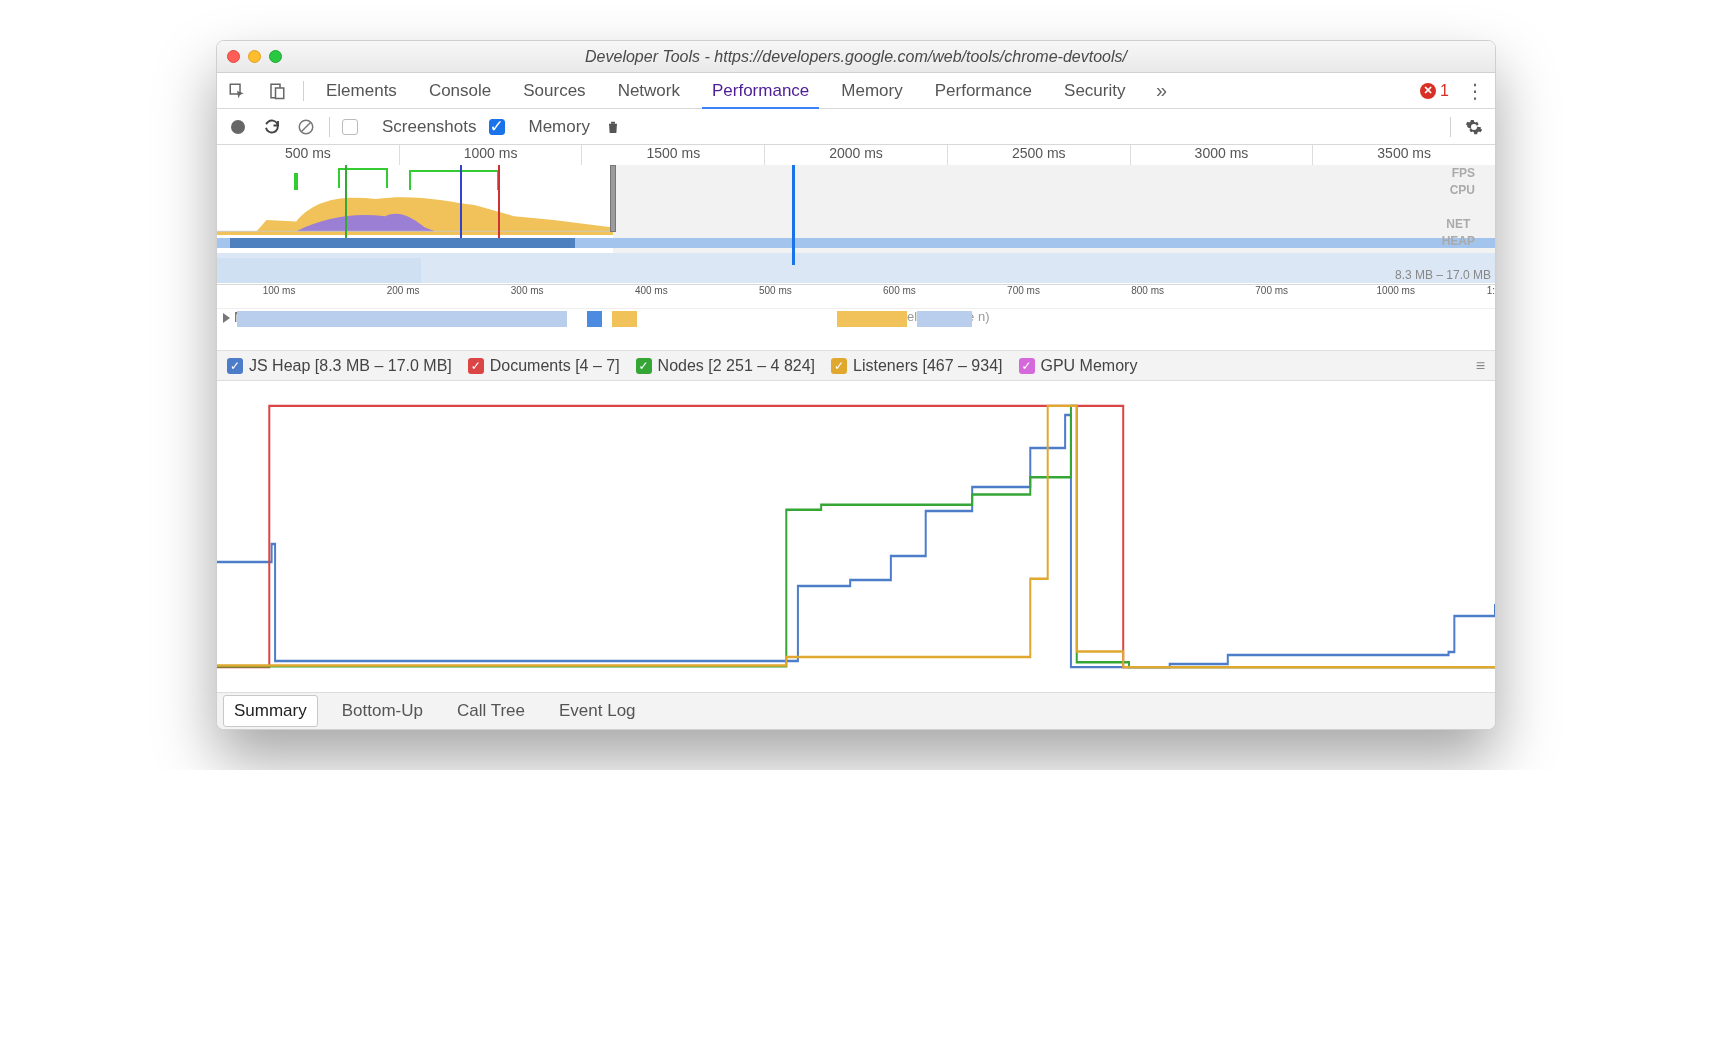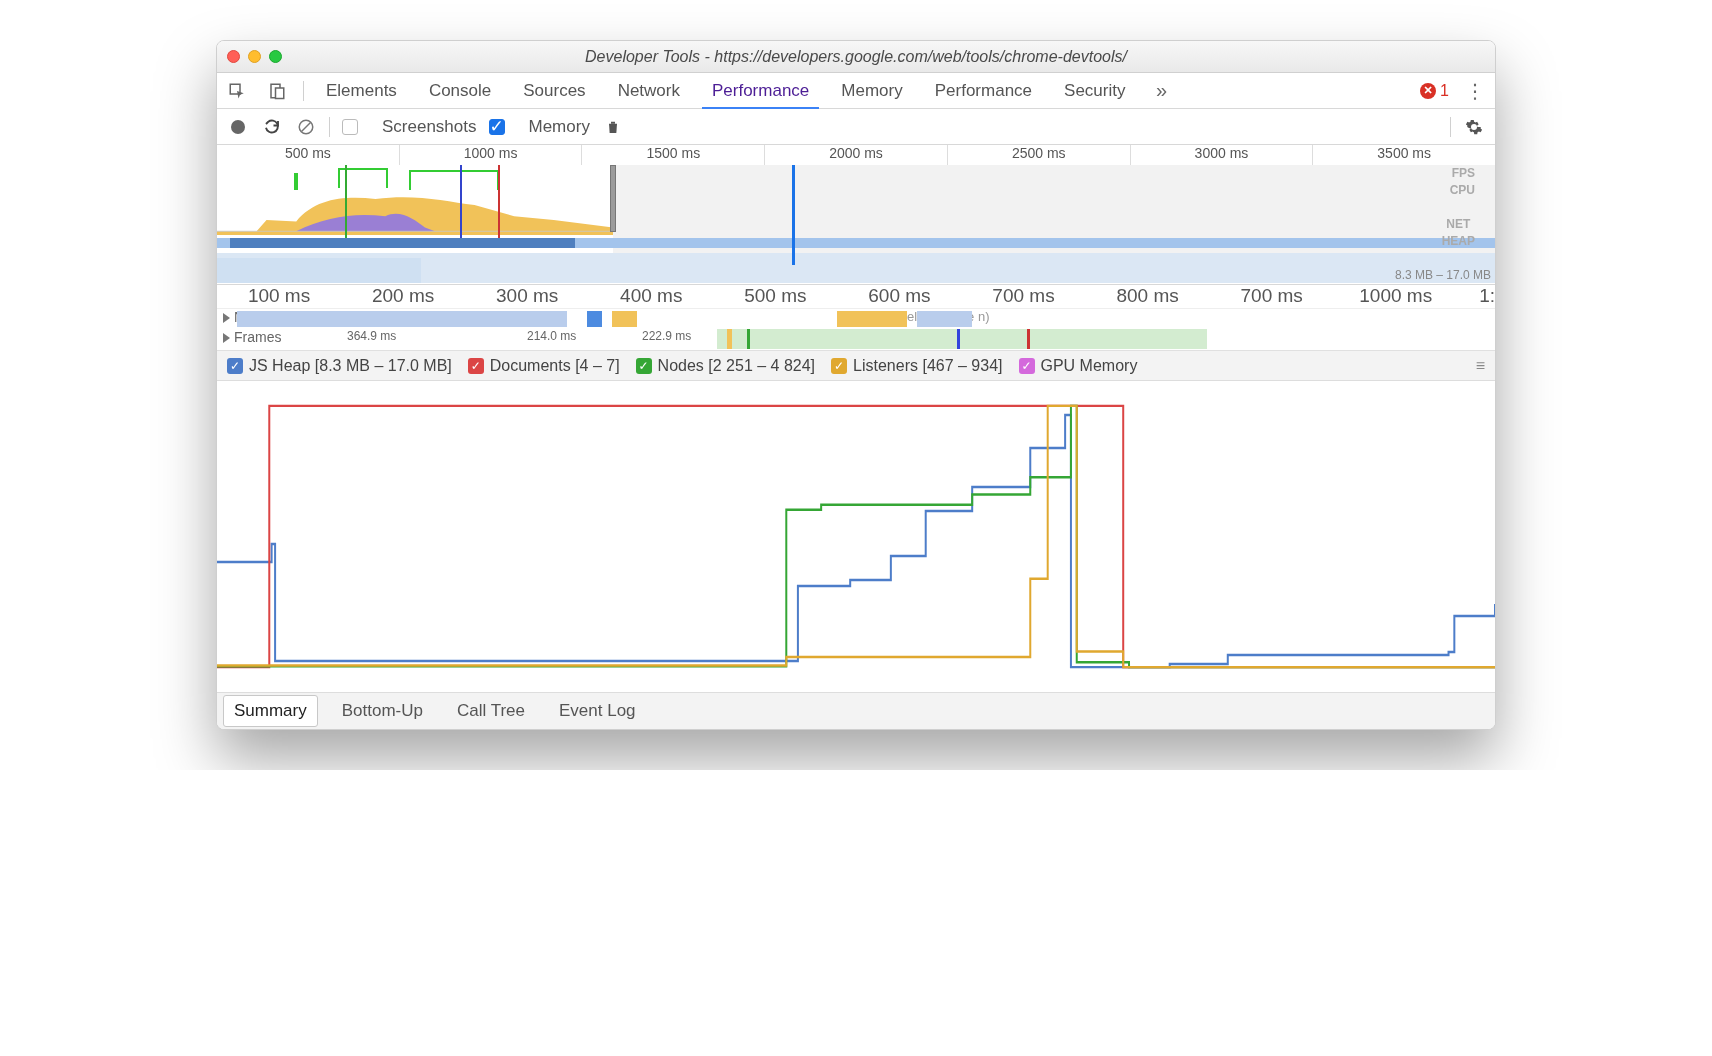--- a/index.html
+++ b/index.html
@@ -76,21 +76,21 @@
   .ovnet2{position:absolute;left:1%;width:27%;top:73px;height:10px;background:#4e7fbf;}
   .ovheapfill{position:absolute;left:0;right:0;top:88px;height:30px;background:#dbe7f4;}
   .ovheapfill2{position:absolute;left:0;width:16%;top:93px;height:25px;background:#cfe0f2;}
   .ovcpu{position:absolute;left:0;width:31%;top:25px;height:45px;}
   .greenbox{position:absolute;border:2px solid #3c3;background:transparent;}
   .marker-red{position:absolute;top:0;bottom:20px;width:2px;background:#cc3333;}
   .marker-blue{position:absolute;top:0;bottom:20px;width:2px;background:#3344cc;}
   .marker-green{position:absolute;top:0;bottom:20px;width:2px;background:#33aa33;}
   .handle{position:absolute;top:0;bottom:33px;width:6px;background:#9c9c9c;border:1px solid #777;z-index:3;}
 
-  .ruler2{height:24px;display:flex;font-size:19px;color:#555;border-bottom:1px solid #eee;}
+  .ruler2{height:24px;display:flex;font-size:10px;color:#555;border-bottom:1px solid #eee;}
   .ruler2 .seg{flex:1;text-align:center;}
 
   .flames{height:42px;border-bottom:1px solid #e0e0e0;position:relative;font-size:14px;color:#555;overflow:hidden;}
   .flrow{height:20px;position:relative;white-space:nowrap;}
   .flrow .lbl{position:absolute;left:6px;top:0;color:#666;}
   .tri{display:inline-block;width:0;height:0;border-top:5px solid transparent;border-bottom:5px solid transparent;border-left:7px solid #777;margin-right:4px;vertical-align:middle;}
   .bar{position:absolute;height:16px;top:2px;}
   .timing{position:absolute;font-size:12px;color:#666;}
 
   .legend{height:30px;display:flex;align-items:center;gap:16px;padding:0 10px;border-bottom:1px solid #ddd;background:#f3f3f3;font-size:16px;color:#444;}
@@ -251,31 +251,20 @@
     <div class="flrow">
       <span class="lbl"><span class="tri"></span><span>Network</span></span>
       <span style="position:absolute;left:80px;color:#999;font-size:13px;">lopers.google.com/ (developers.g</span>
       <span style="position:absolute;left:620px;color:#999;font-size:13px;">gets  tic  (developers.g   le   n)</span>
       <div class="bar" style="left:20px;width:330px;background:#b9cdec;"></div>
       <div class="bar" style="left:370px;width:15px;background:#4d8be0;"></div>
       <div class="bar" style="left:395px;width:25px;background:#f1c259;"></div>
       <div class="bar" style="left:620px;width:70px;background:#f1c259;"></div>
       <div class="bar" style="left:700px;width:55px;background:#b9cdec;"></div>
     </div>
-    <div class="flrow" style="background:#fff;">
-      <span class="lbl"><span class="tri"></span><span>Frames</span></span>
-      <span class="timing" style="left:130px;">364.9 ms</span>
-      <span class="timing" style="left:310px;">214.0 ms</span>
-      <span class="timing" style="left:425px;">222.9 ms</span>
-      <div class="bar" style="left:500px;width:490px;background:#d3ecd0;top:0;height:20px;"></div>
-      <div class="bar" style="left:510px;width:5px;background:#f1c259;top:0;height:20px;"></div>
-      <div class="bar" style="left:530px;width:3px;background:#35a635;top:0;height:20px;"></div>
-      <div class="bar" style="left:740px;width:3px;background:#3344dd;top:0;height:20px;"></div>
-      <div class="bar" style="left:810px;width:3px;background:#cc3333;top:0;height:20px;"></div>
-    </div>
   </div>
 
   <div class="legend">
     <div class="lg">
       <span class="swatch" style="background:#4d7dc9;">✓</span>
       <span>JS Heap [8.3 MB – 17.0 MB]</span>
     </div>
     <div class="lg">
       <span class="swatch" style="background:#db4545;">✓</span>
       <span>Documents [4 – 7]</span>

